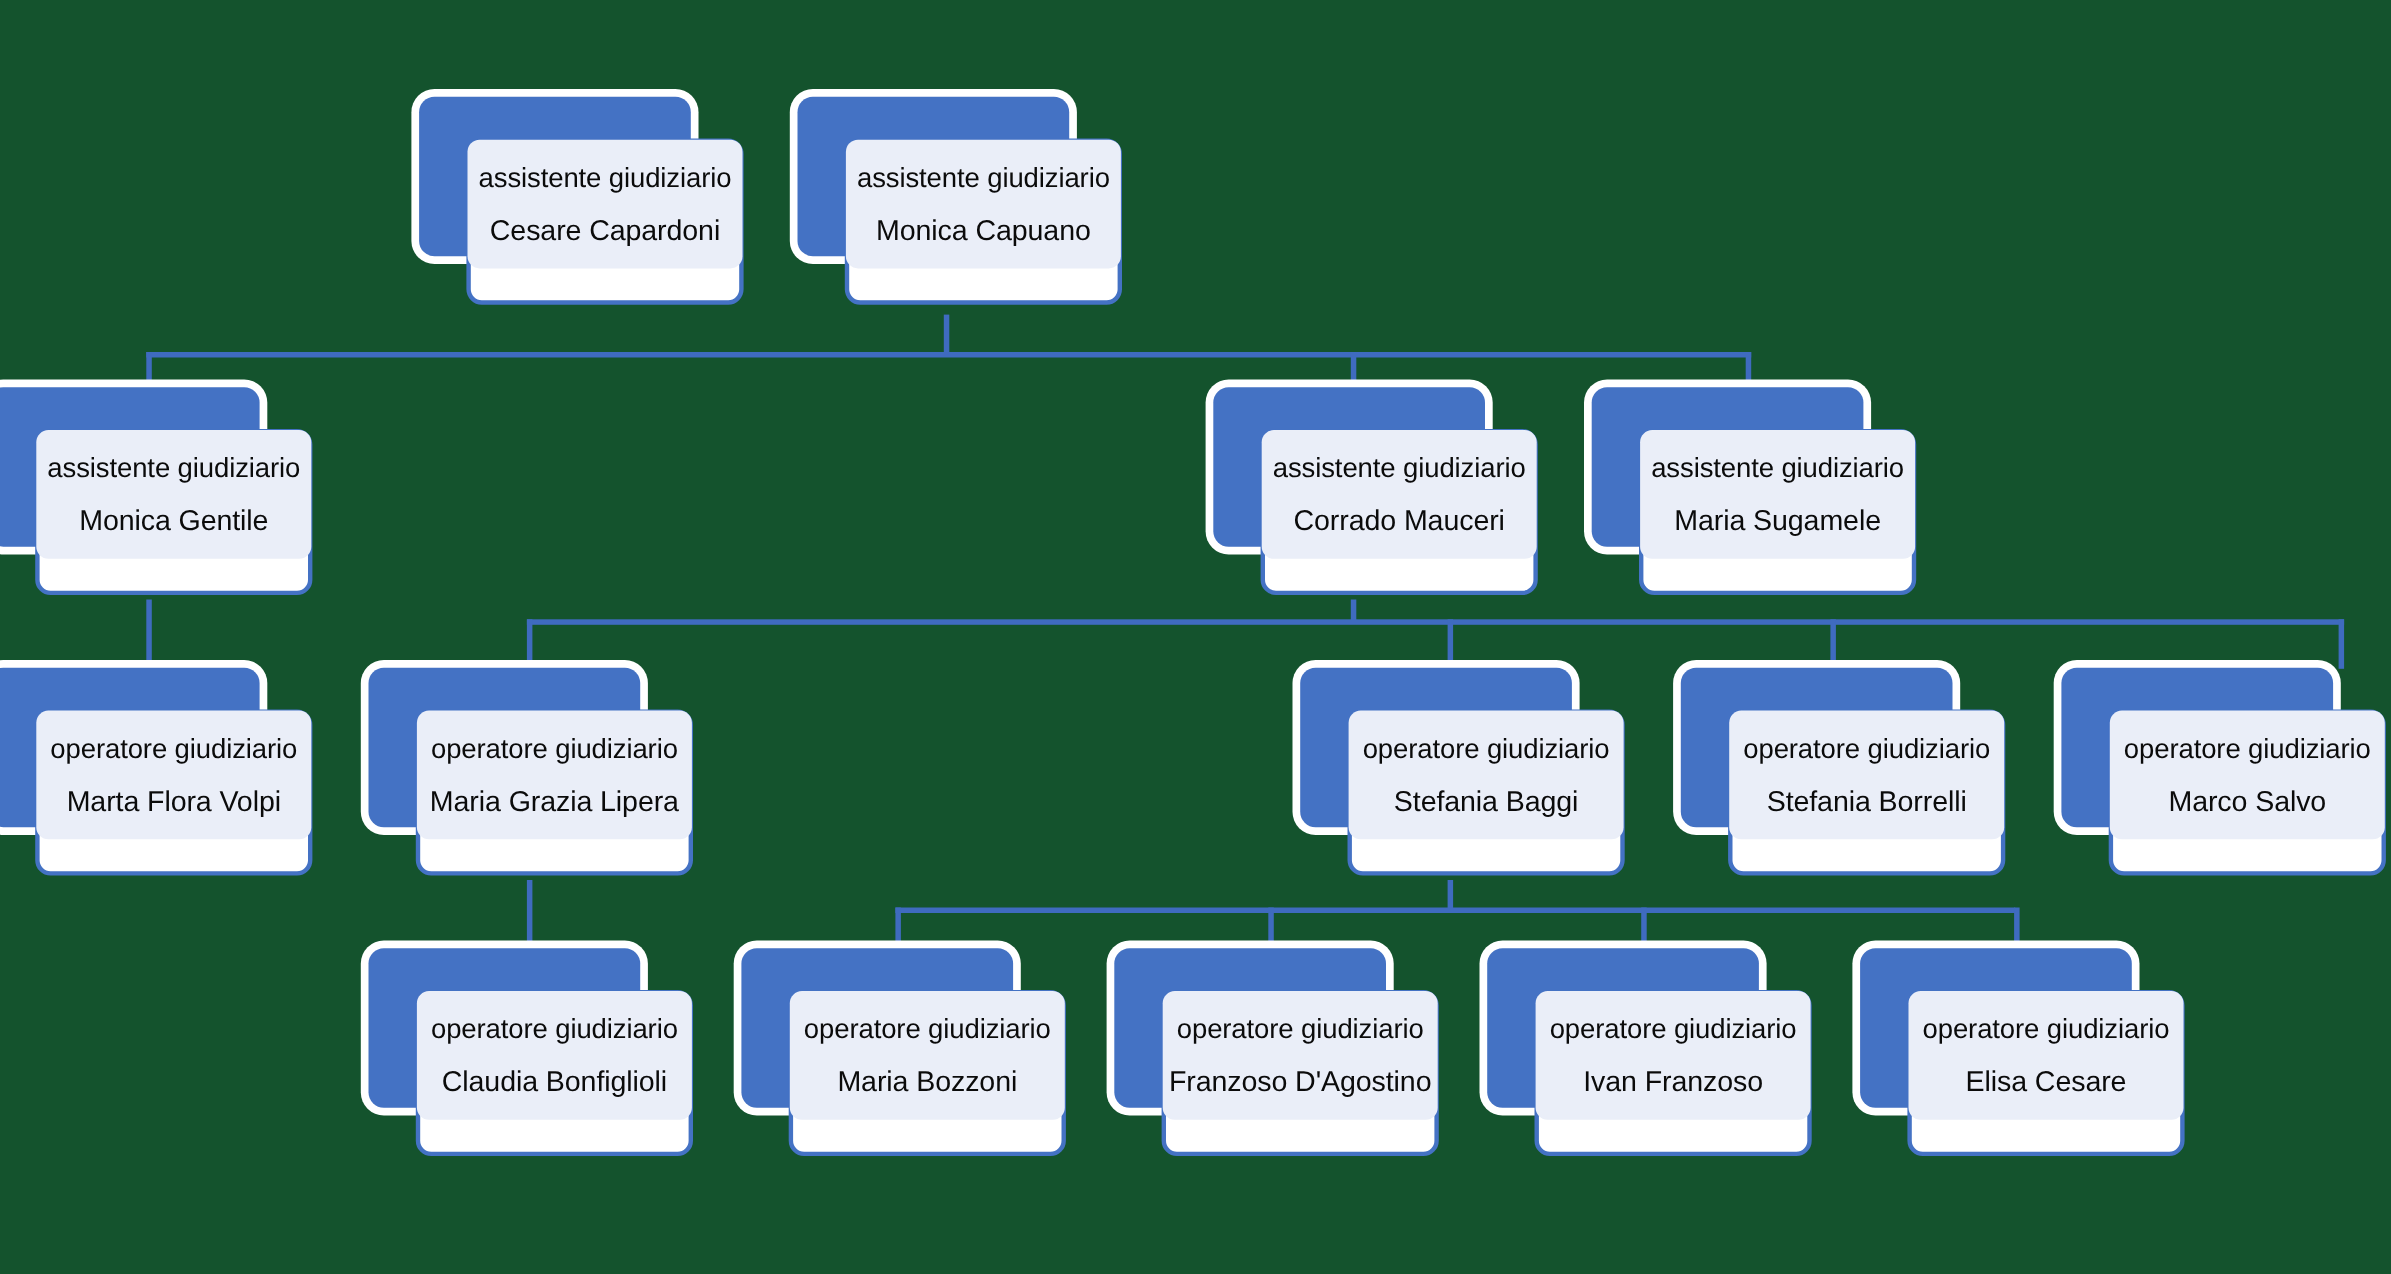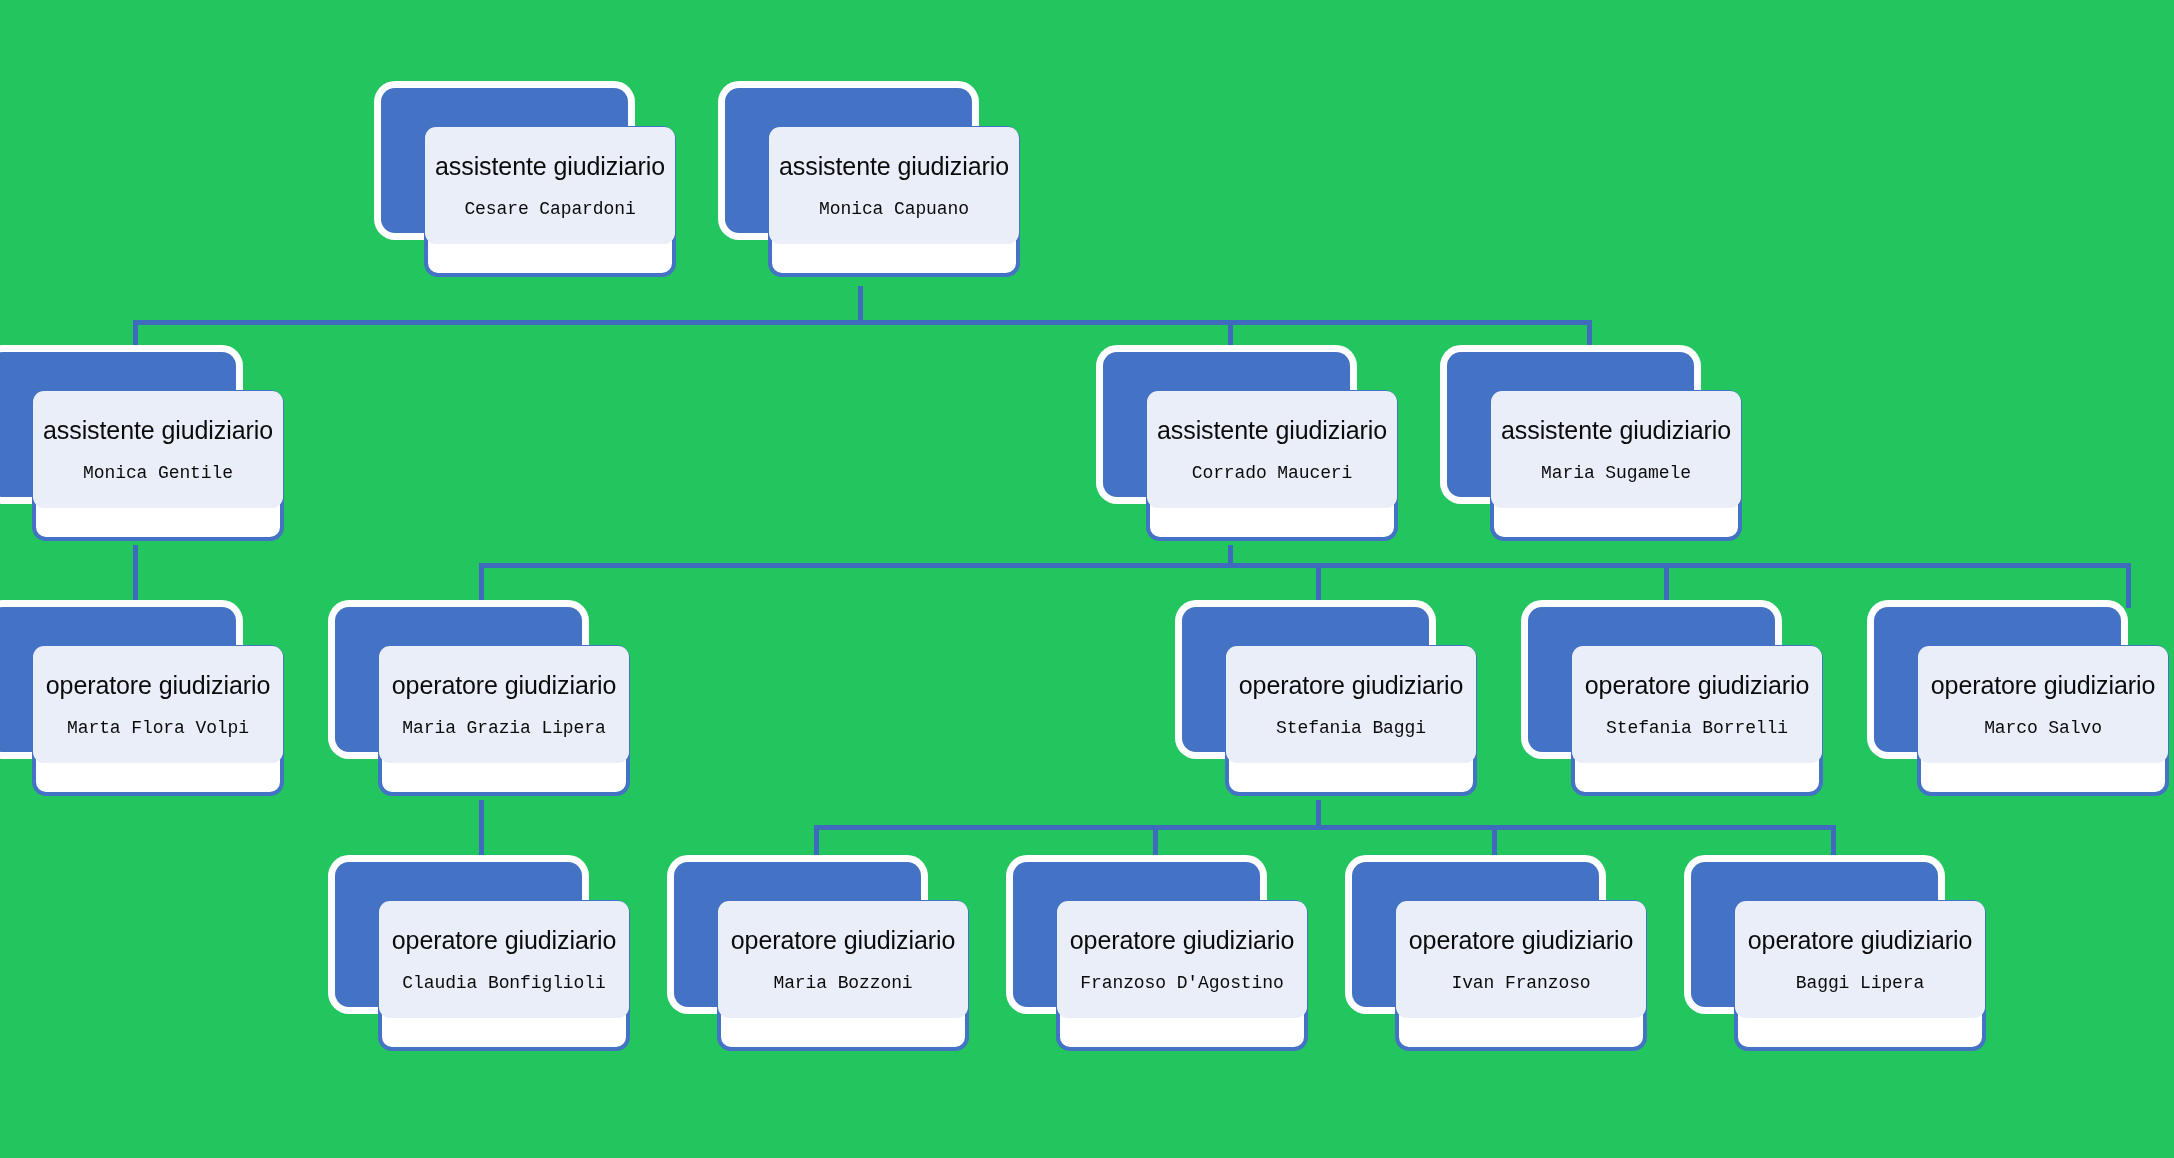--- a/index.html
+++ b/index.html
@@ -5,21 +5,21 @@
 <style>
   html,body{margin:0;padding:0;background:#000;}
   body{
     font-family:"Liberation Sans","DejaVu Sans",sans-serif;
     -webkit-font-smoothing:antialiased;
   }
   #stage{
     position:relative;
     width:2174px;
     height:1158px;
-    background:#22c55e;
+    background:#14532d;
     overflow:hidden;
   }
 
   
   .conn{
     position:absolute;
     background:#3f6bbf;
     z-index:1;
   }
   .conn.h{height:5px;}
@@ -74,24 +74,23 @@
     color:#0b0b0b;
     line-height:1.0;
   }
   .node .role{
     font-size:25px;
     letter-spacing:-0.1px;
     white-space:nowrap;
     margin-bottom:21px;
   }
   .node .person{
-    font-size:18px;
+    font-size:26px;
     letter-spacing:-0.1px;
     white-space:nowrap;
-    font-family:Liberation Mono, monospace;
   }
 
   
   .node.clip-left .back{box-shadow:0 0 0 7px #ffffff;}
 </style>
 </head>
 <body>
 
 <div id="stage">
 
@@ -243,17 +242,17 @@
       <span class="role">operatore giudiziario</span>
       <span class="person">Ivan Franzoso</span>
     </div>
   </div>
 
   <div class="node" style="left:1691px; top:862px;">
     <div class="back"></div>
     <div class="front"></div>
     <div class="panel">
       <span class="role">operatore giudiziario</span>
-      <span class="person">Baggi Lipera</span>
+      <span class="person">Elisa Cesare</span>
     </div>
   </div>
 
 </div>
 
 </body></html>

